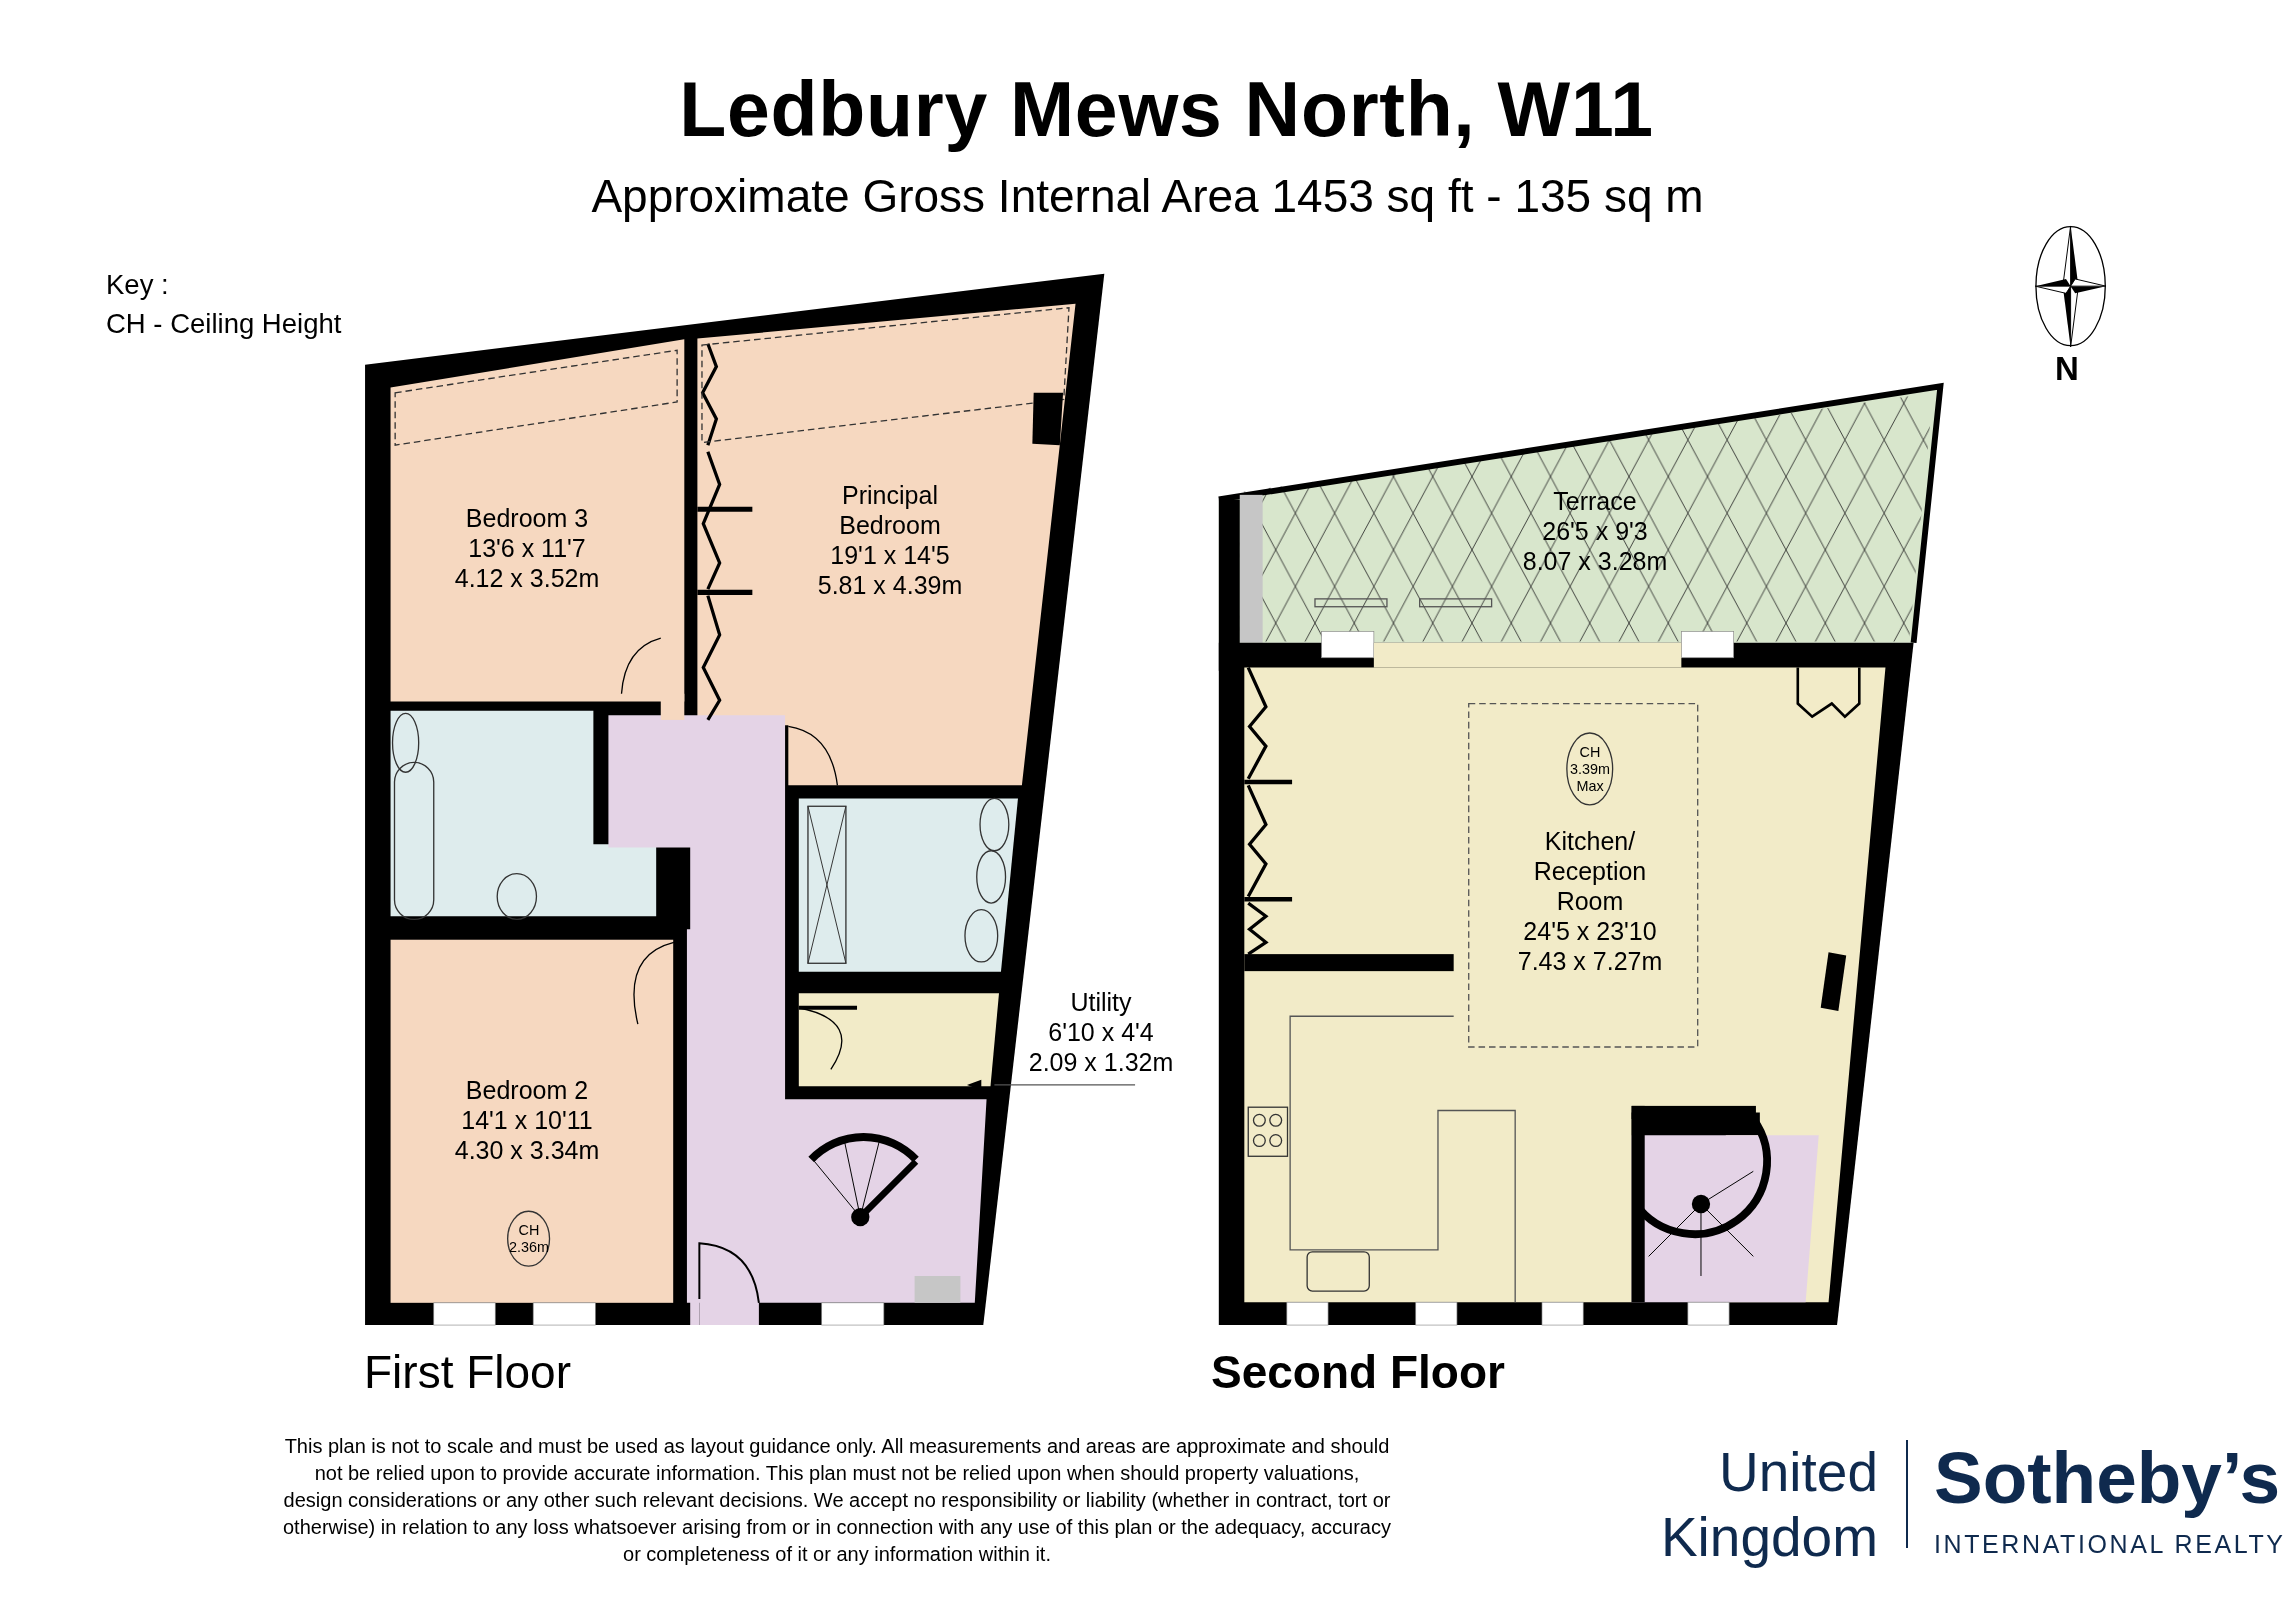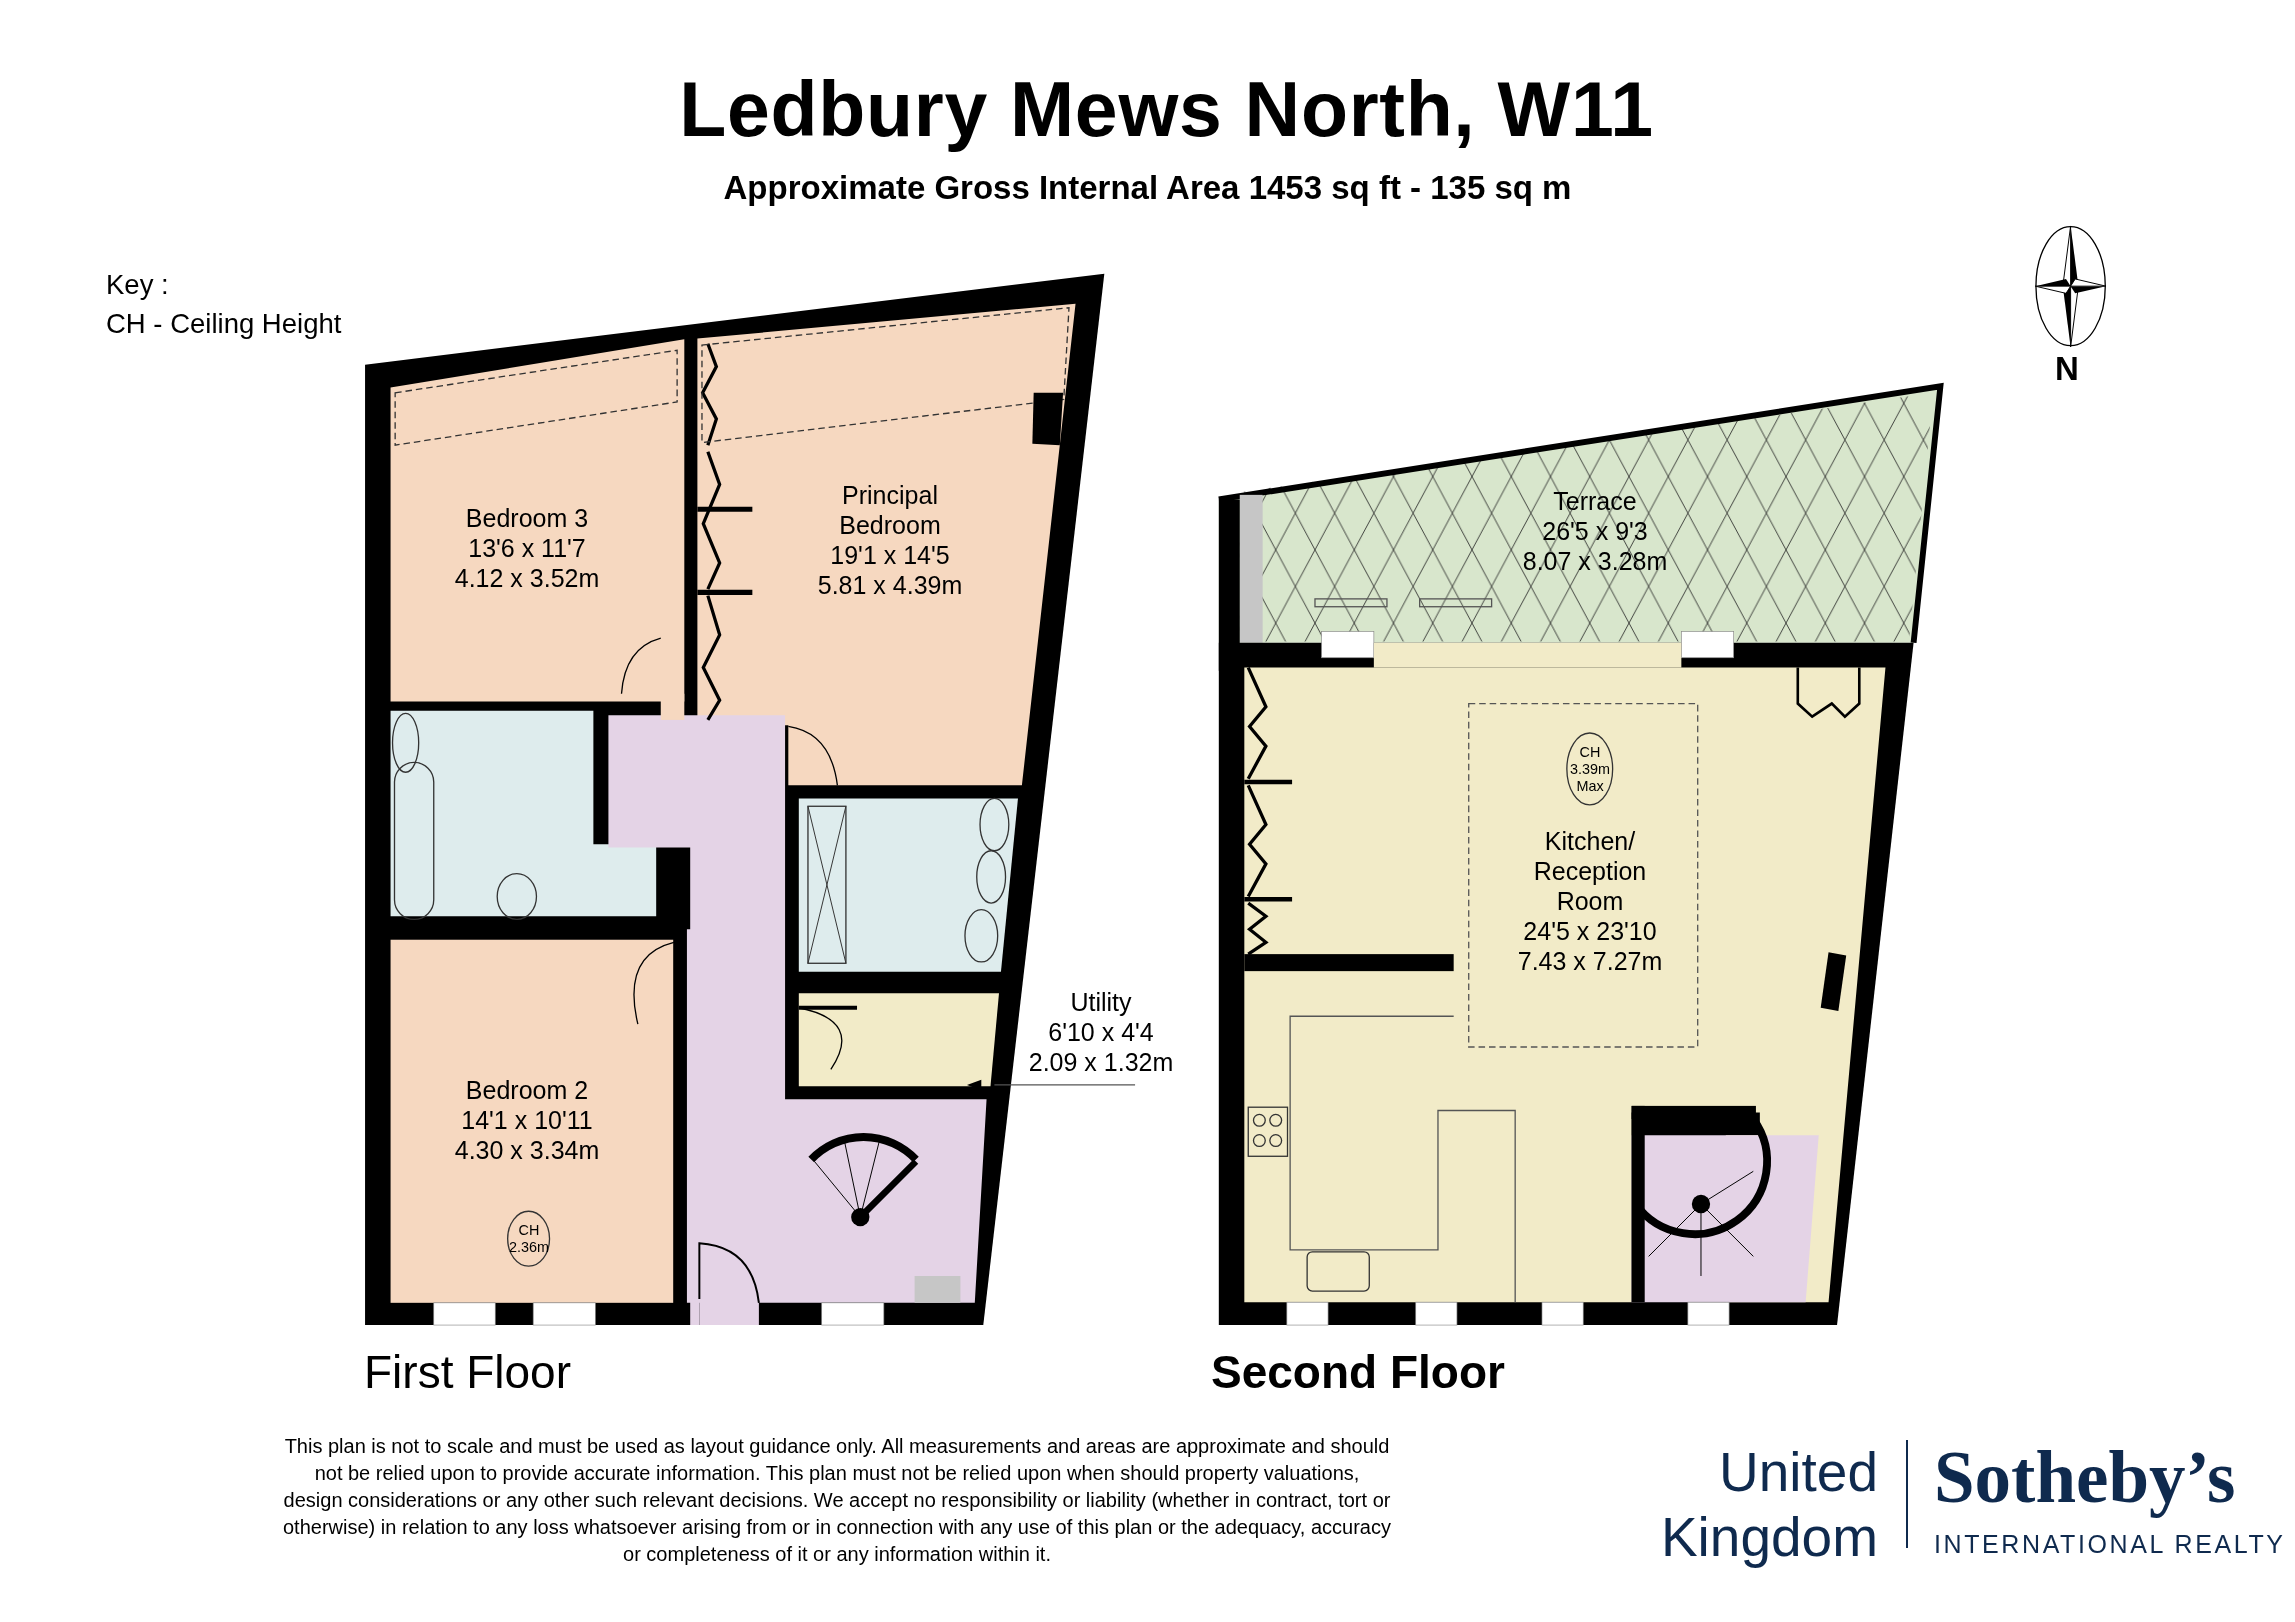--- a/index.html
+++ b/index.html
@@ -1,29 +1,29 @@
 <!DOCTYPE html>
 <html style="font-size:10.5px"><head>
 <meta charset="utf-8">
 <style>
   html, body { margin:0; padding:0; background:#ffffff; }
   body { width:2295px; height:1623px; position:relative; overflow:hidden; font-family:"Liberation Sans", sans-serif; color:#000; }
   .abs { position:absolute; }
   .title { left:0; width:2295px; top:65px; text-align:center; font-weight:bold; font-size:77px; letter-spacing:0.7px;padding-left:19px; }
-  .subtitle { left:0; width:2295px; top:169px; text-align:center; font-size:33px;font-weight:bold; }
+  .subtitle { left:0; width:2295px; top:169px; text-align:center; font-size:46px; }
   .key { left:106px; top:265px; font-size:27.5px; line-height:39px; }
   .plan { left:0; top:0; width:2295px; height:1623px; }
   .lbl { position:absolute; text-align:center; font-size:25px; line-height:30px; transform:translateX(-50%); white-space:nowrap; }
   .lbl div { display:block; }
   .floor-label { font-size:46px; }
   .disclaimer { left:222px; width:1230px; top:1433px; text-align:center; font-size:20px; line-height:27px; }
   .brand { color:#0f2a4e; }
   .uk { left:1642px; top:1440px; width:236px; text-align:right; font-size:55px; line-height:65px; font-weight:300; }
   .divider { left:1906px; top:1440px; width:2px; height:108px; background:#0f2a4e; }
-  .sothebys { left:1934px; top:1436px; font-family:Liberation Serif, serif; font-weight:bold; font-size:73px; }
+  .sothebys { left:1934px; top:1436px; font-family:Liberation Sans, sans-serif; font-weight:bold; font-size:73px; }
   .intl { left:1934px; top:1530px; font-size:25px; letter-spacing:2.6px; }
   .ch-tag { position:absolute; text-align:center; font-size:14.4px; line-height:17px; transform:translate(-50%,-50%); }
 </style>
 </head>
 <body>
 
 <div class="abs title">Ledbury Mews North, W11</div>
 <div class="abs subtitle">Approximate Gross Internal Area 1453 sq ft - 135 sq m</div>
 
 <div class="abs key">

